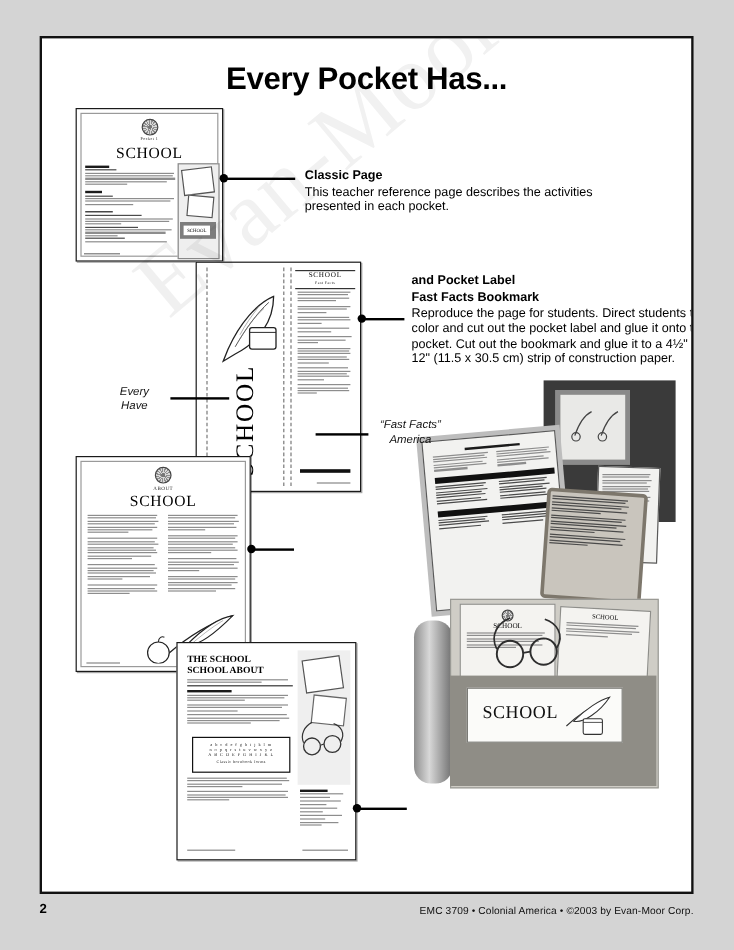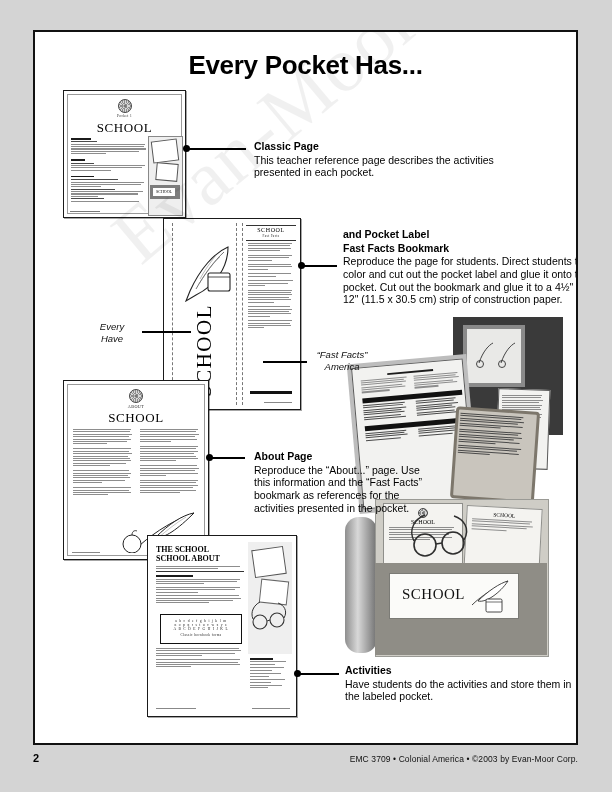--- a/index.html
+++ b/index.html
@@ -307,24 +307,20 @@
       <circle cx="16" cy="33" r="9" fill="#fff" stroke="#222" stroke-width="1"></circle>
       <path d="M16 24 C16 20 19 19 21 20" stroke="#222" stroke-width=".9" fill="none"></path>
     </svg>
     <div style="position:absolute;left:8px;top:171px;width:28px;height:1px;background:#888;"></div>
     <div style="position:absolute;left:108px;top:171px;width:28px;height:1px;background:#888;"></div>
   </div>
 
   <div class="leader hline" style="left:174px;top:425px;width:36px;"></div>
   <div class="dot" style="left:171px;top:421.5px;"></div>
 
-  <div class="callout" style="left:219px;top:418px;width:185px;">
-    <h3>About Page</h3>
-    <p>Reproduce the “About...” page. Use this information and the “Fast Facts” bookmark as references for the activities presented in the pocket.</p>
-  </div>
 
   <div class="sheet" style="left:112px;top:503px;width:150px;height:182px;">
     <div style="position:absolute;left:8px;top:9px;width:88px;">
       <div style="font-family:'Liberation Serif',serif;font-size:8px;font-weight:bold;line-height:9px;color:#000;">
         <span>THE SCHOOL</span><br>
         <span>SCHOOL ABOUT</span>
       </div>
       <div class="tl" style="width:96%;margin-top:3px;"></div>
       <div class="tl" style="width:70%;"></div>
       <div class="rule" style="margin:2px 0 3px 0;"></div>
@@ -382,24 +378,20 @@
       <div class="tl" style="width:80%;"></div>
         <div class="tl" style="width:44%;"></div>
     </div>
     <div style="position:absolute;left:8px;top:172px;width:40px;height:1px;background:#888;"></div>
     <div style="position:absolute;left:104px;top:172px;width:38px;height:1px;background:#888;"></div>
   </div>
 
   <div class="leader hline" style="left:262px;top:641px;width:42px;"></div>
   <div class="dot" style="left:259px;top:637.5px;"></div>
 
-  <div class="callout" style="left:310px;top:632px;width:240px;">
-    <h3>Activities</h3>
-    <p>Have students do the activities and store them in the labeled pocket.</p>
-  </div>
 
   <div class="photo" style="left:310px;top:285px;width:235px;height:365px;">
 
     <div class="pbox shade2" style="left:108px;top:0;width:110px;height:118px;"></div>
     <div class="pbox" style="left:118px;top:8px;width:62px;height:62px;background:#e9e9e7;border:4px solid #8a8a8a;"></div>
     <svg style="position:absolute;left:128px;top:20px;" width="44" height="34" viewBox="0 0 44 34">
       <path d="M6 26 C10 14 16 8 20 6" stroke="#444" stroke-width="1" fill="none"></path>
       <path d="M28 26 C32 14 38 8 42 6" stroke="#444" stroke-width="1" fill="none"></path>
       <circle cx="7" cy="27" r="3.5" fill="none" stroke="#444" stroke-width="1"></circle>
       <circle cx="29" cy="27" r="3.5" fill="none" stroke="#444" stroke-width="1"></circle>

